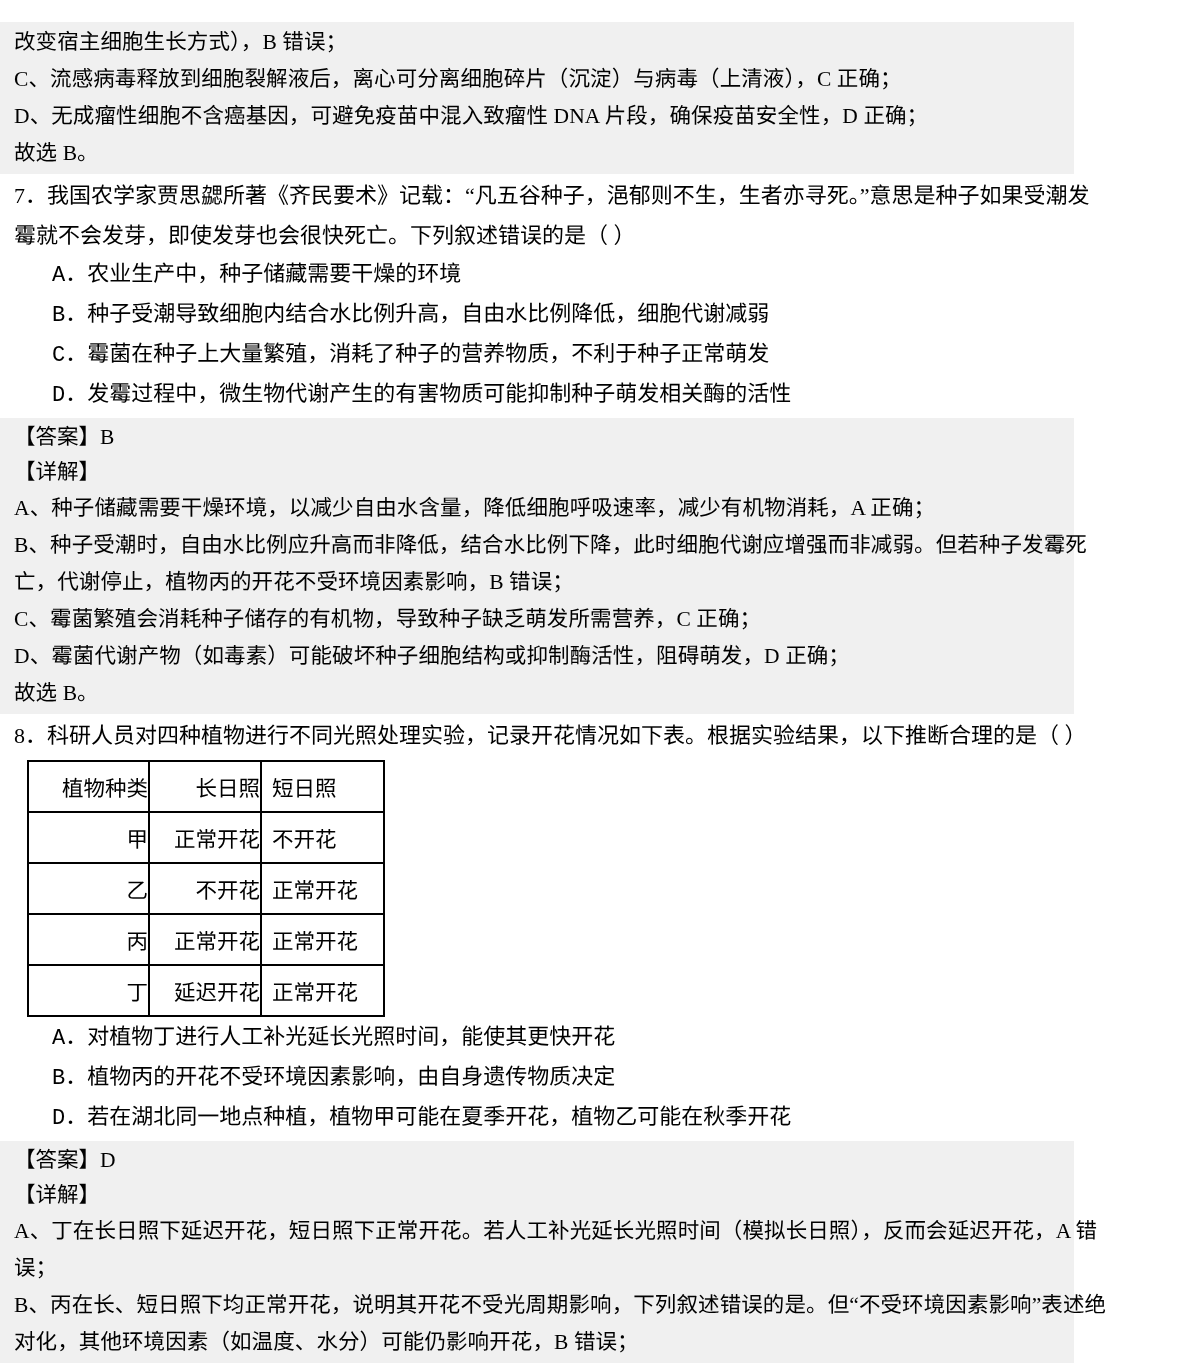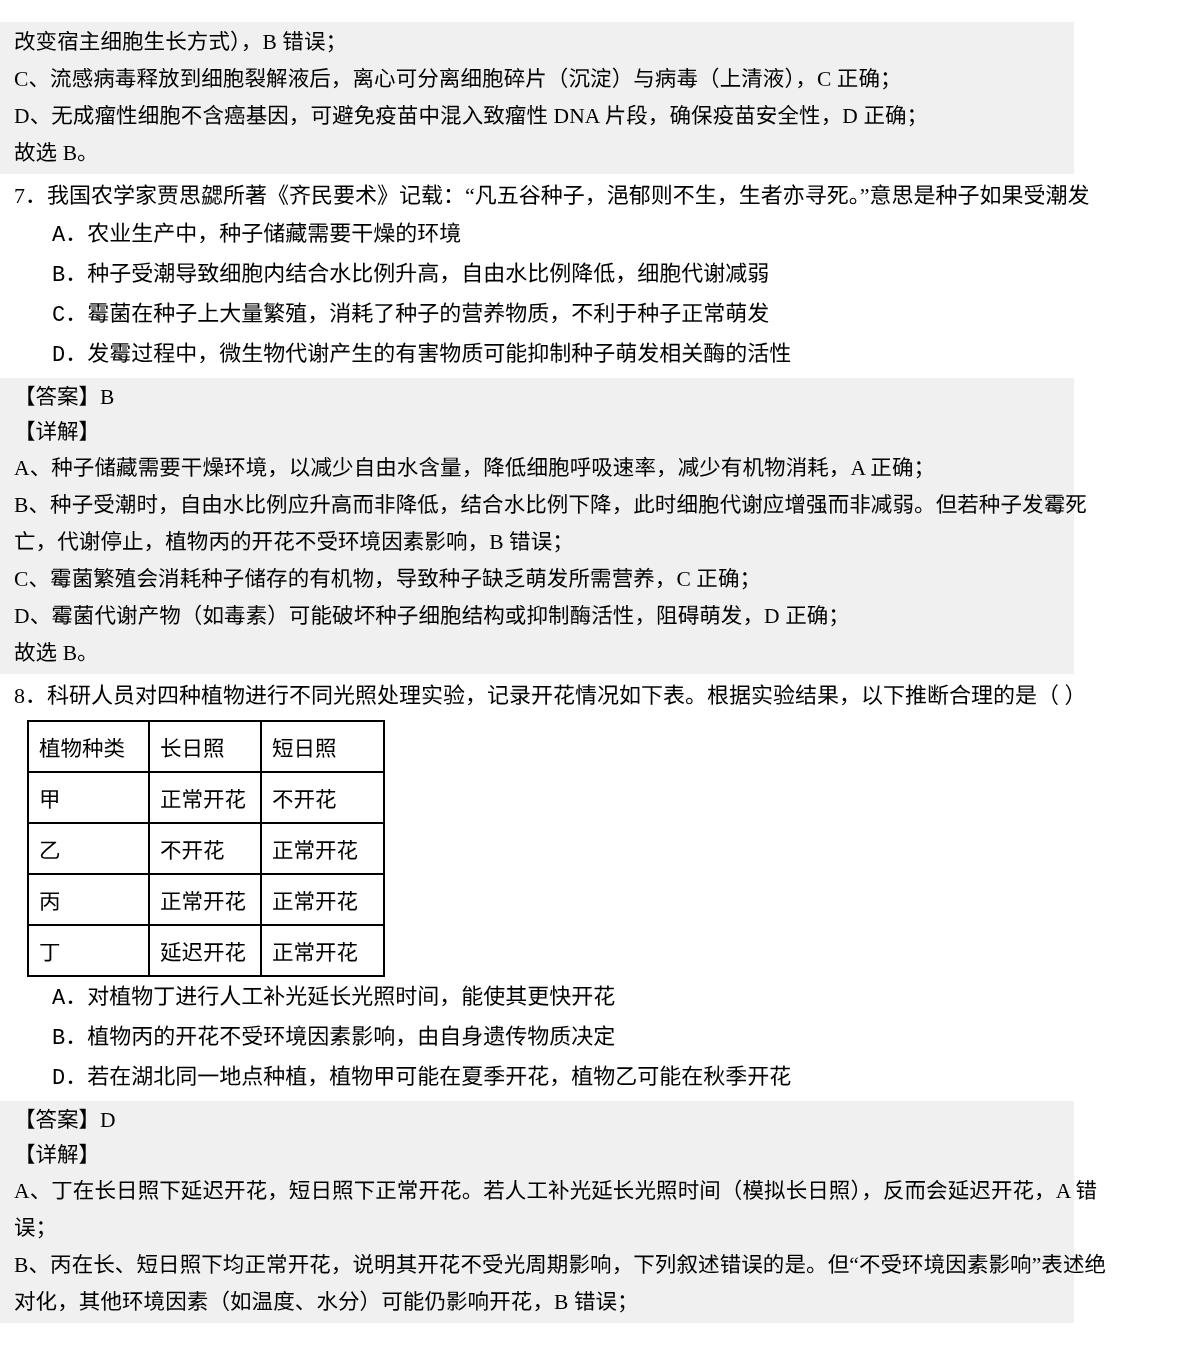--- a/index.html
+++ b/index.html
@@ -80,22 +80,22 @@
     font-size: 21.5px;
   }
   table.plant-table td {
     border: 2px solid #000000;
     height: 49px;
     padding: 0 0 0 10px;
     vertical-align: middle;
     white-space: nowrap;
     font-family: "Liberation Serif", "DejaVu Serif", serif;
   }
-  table.plant-table td.c0 { width: 109px; }
-  table.plant-table td.c1 { width: 100px; }
+  table.plant-table td.c0 { width: 109px; text-align: right; }
+  table.plant-table td.c1 { width: 100px; text-align: right; }
   table.plant-table td.c2 { width: 111px; }
 
   
   .top-gap { height: 14px; }
 </style>
 </head>
 <body>
 
 <div class="page">
 
@@ -103,20 +103,21 @@
 
   <div class="block shaded">
     <div class="line">改变宿主细胞生长方式），B 错误；</div>
     <div class="line">C、流感病毒释放到细胞裂解液后，离心可分离细胞碎片（沉淀）与病毒（上清液），C 正确；</div>
     <div class="line">D、无成瘤性细胞不含癌基因，可避免疫苗中混入致瘤性 DNA 片段，确保疫苗安全性，D 正确；</div>
     <div class="line">故选 B。</div>
   </div>
 
   <div class="block">
     <div class="qline">7．我国农学家贾思勰所著《齐民要术》记载：“凡五谷种子，浥郁则不生，生者亦寻死。”意思是种子如果受潮发</div>
+    <div class="qline">霉就不会发芽，即使发芽也会很快死亡。下列叙述错误的是（        ）</div>
     <div class="optline">A．农业生产中，种子储藏需要干燥的环境</div>
     <div class="optline">B．种子受潮导致细胞内结合水比例升高，自由水比例降低，细胞代谢减弱</div>
     <div class="optline">C．霉菌在种子上大量繁殖，消耗了种子的营养物质，不利于种子正常萌发</div>
     <div class="optline">D．发霉过程中，微生物代谢产生的有害物质可能抑制种子萌发相关酶的活性</div>
   </div>
 
   <div class="block shaded">
     <div class="hdrline"><span>【答案】</span><span>B</span></div>
     <div class="hdrline">【详解】</div>
     <div class="line">A、种子储藏需要干燥环境，以减少自由水含量，降低细胞呼吸速率，减少有机物消耗，A 正确；</div>

